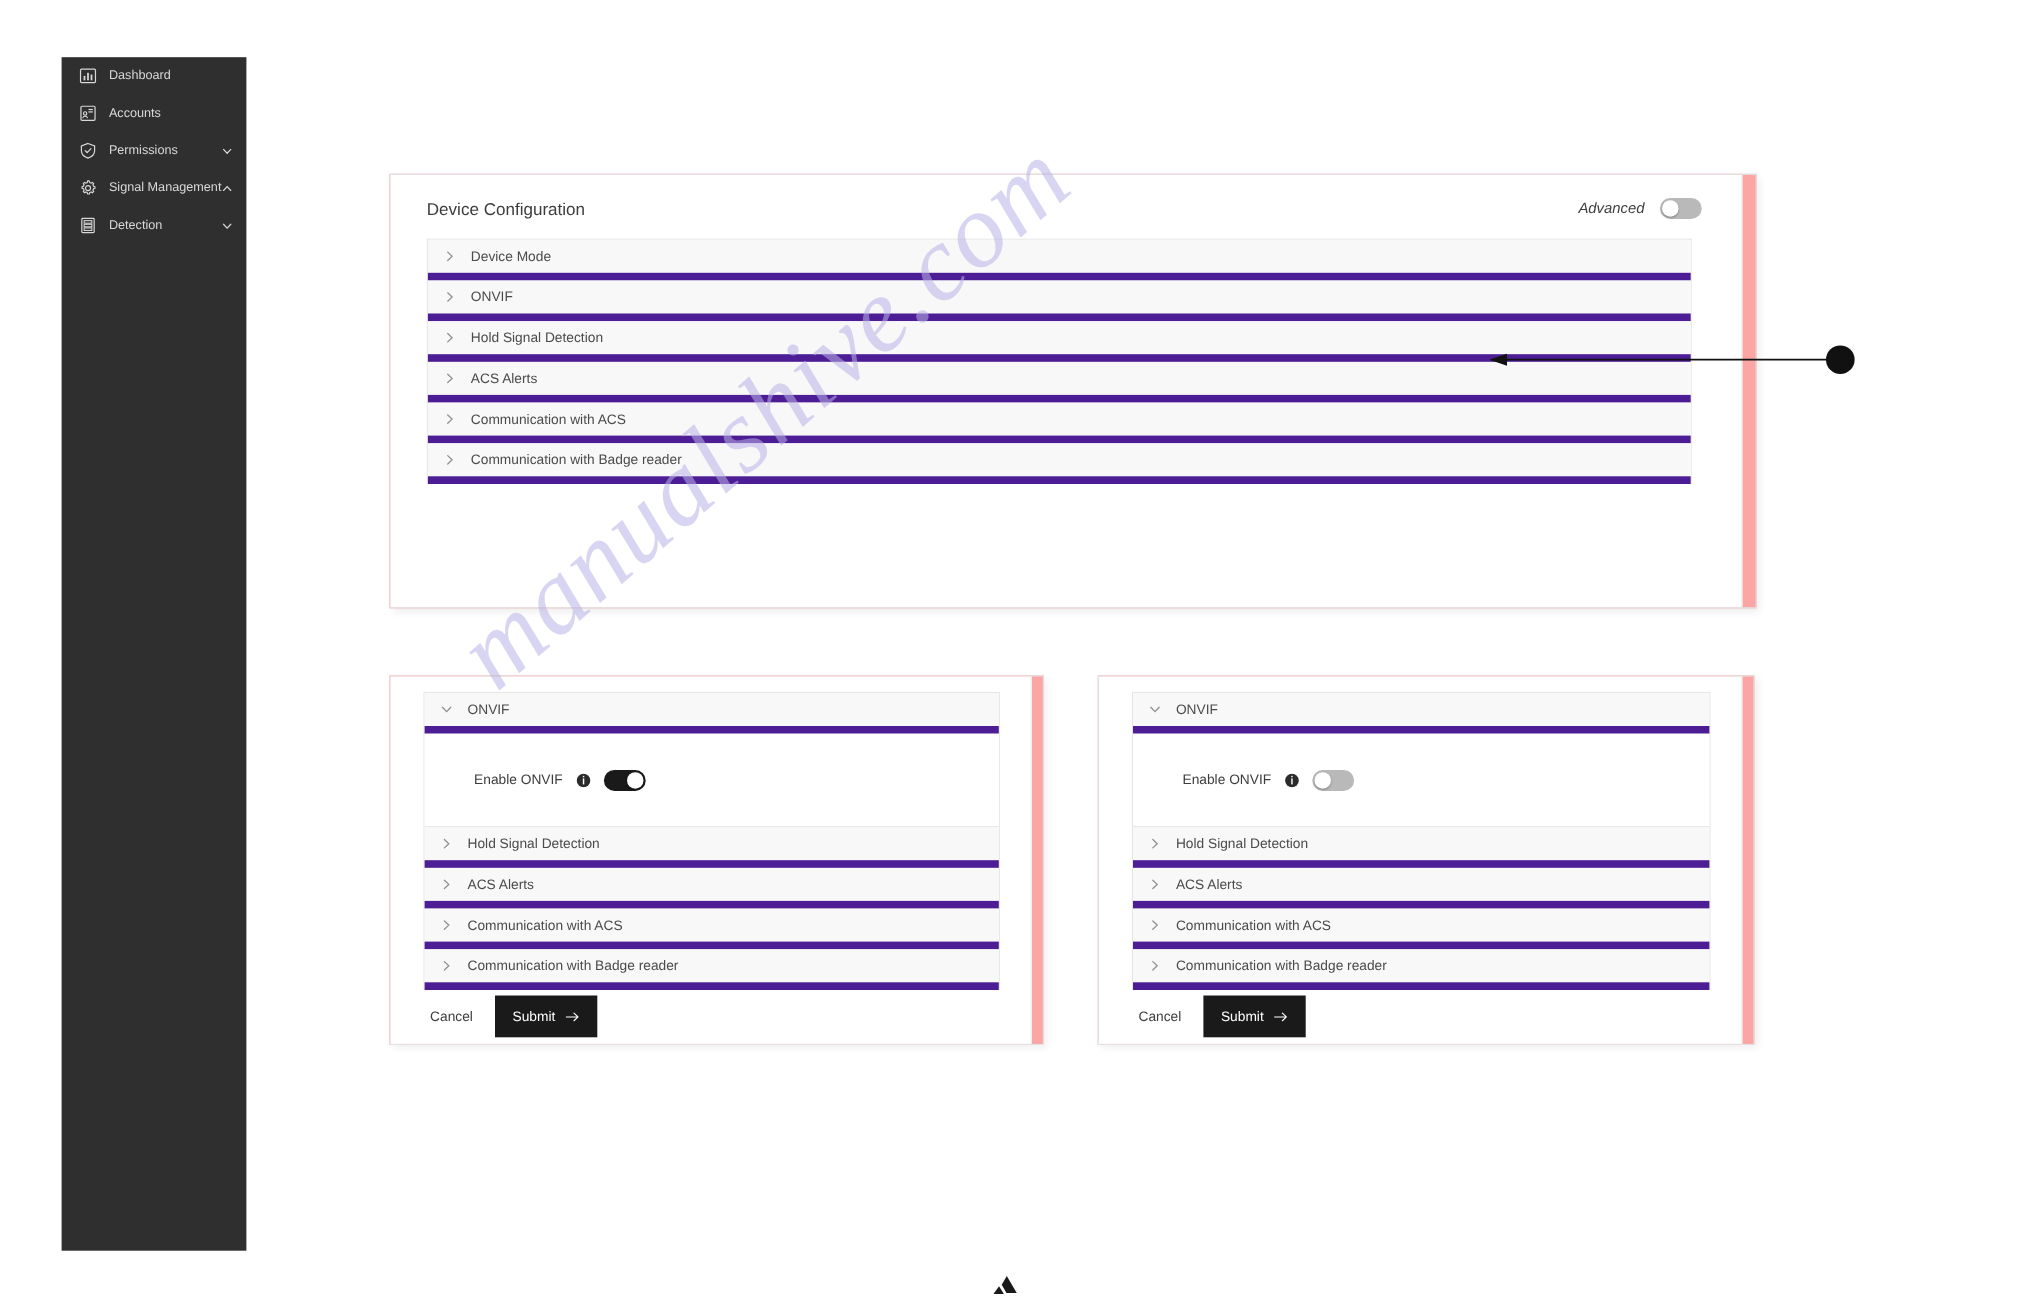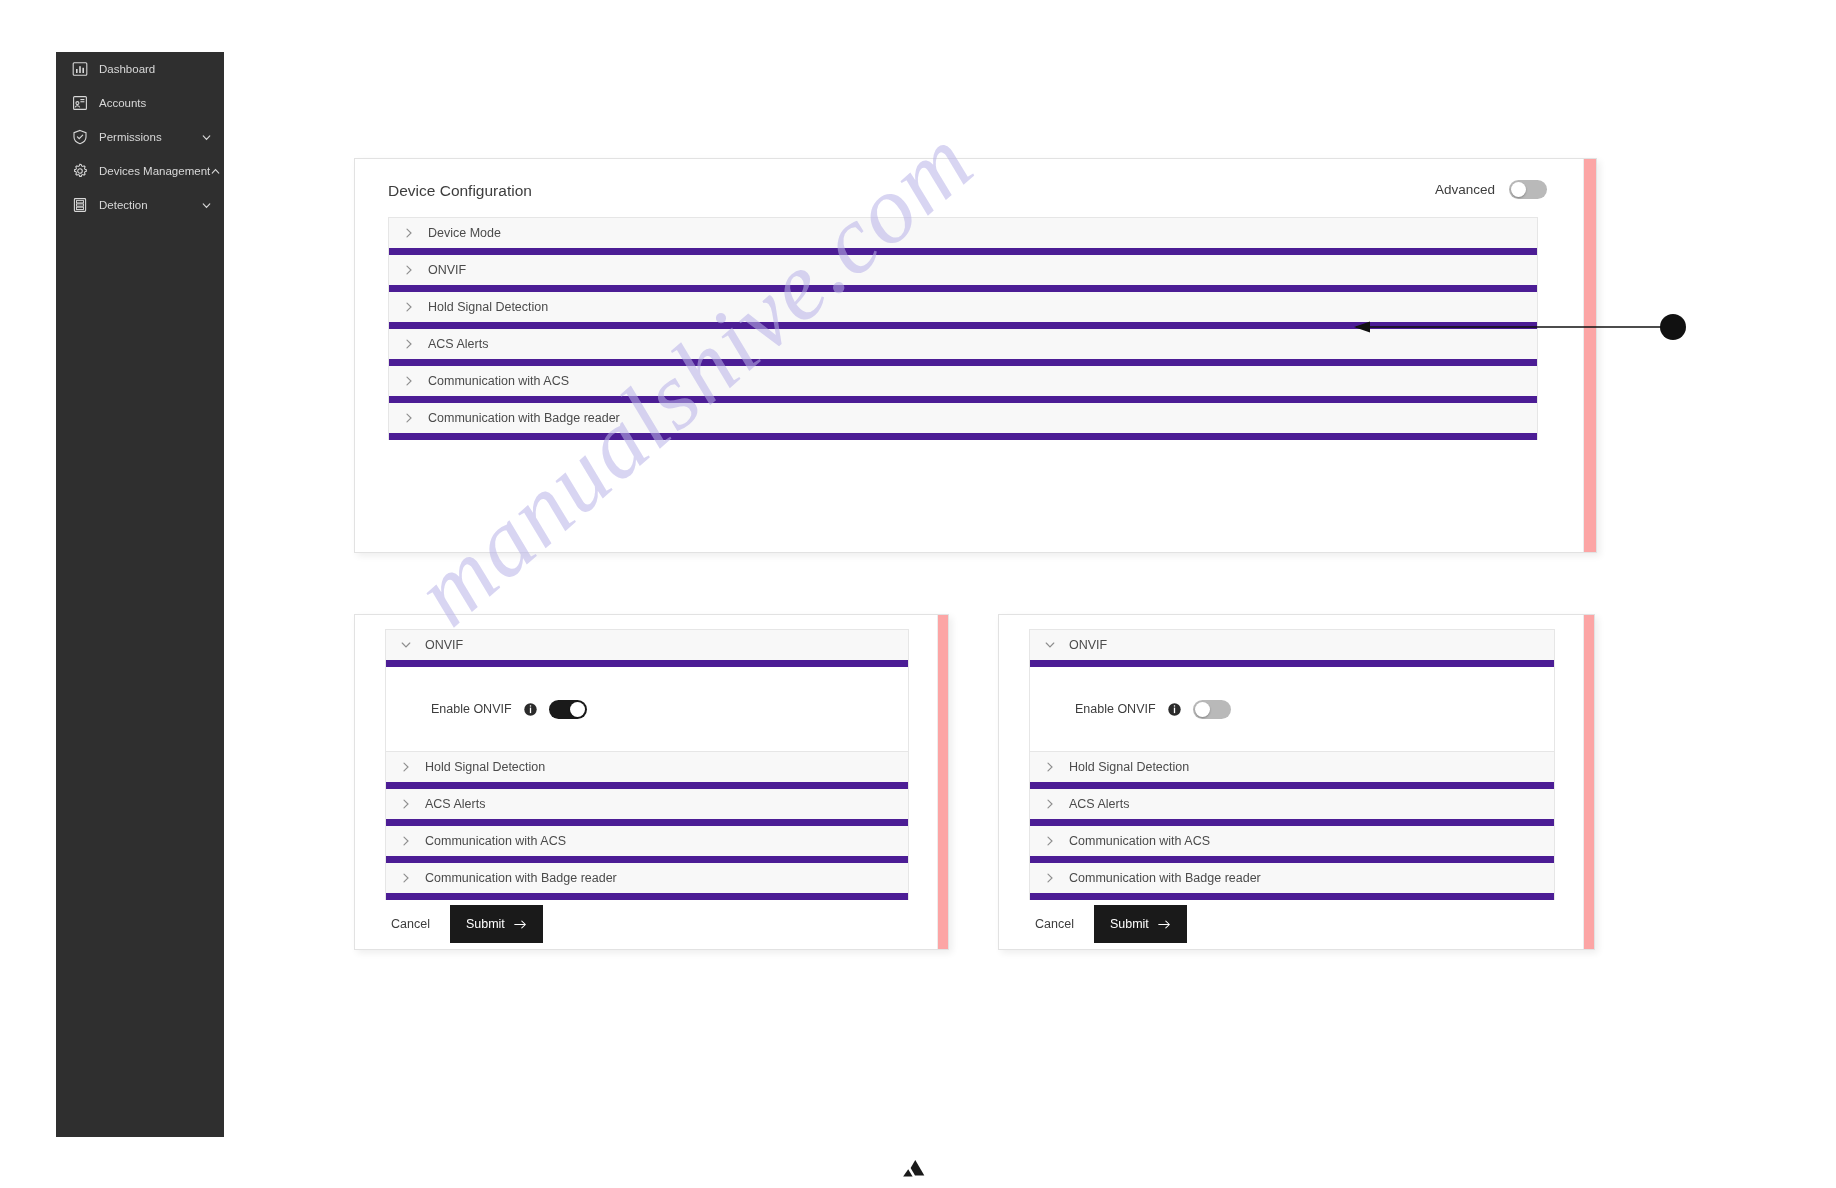--- a/index.html
+++ b/index.html
@@ -154,20 +154,21 @@
     position: absolute;
     right: 36px;
     top: 21px;
     display: flex;
     align-items: center;
     gap: 14px;
   }
   #main-card .adv-label {
     font-size: 13.5px;
     color: #3d3d3d;
+    font-style: italic;
   }
 
   
   .toggle {
     width: 38px;
     height: 19px;
     border-radius: 10px;
     position: relative;
     display: inline-block;
     cursor: pointer;
@@ -363,21 +364,21 @@
     <svg class="nav-chev" viewBox="0 0 12 12">
       <path d="M2.4 4.2 L6 8 L9.6 4.2" fill="none" stroke="#d8d8d8" stroke-width="1.2" stroke-linecap="round"></path>
     </svg>
   </div>
 
   <div class="nav-item">
     <svg class="nav-ico" viewBox="0 0 16 16">
       <path d="M8 1.2 l1.25 .45 .35 1.3 1.25 .55 1.2 -.7 1.1 1.1 -.7 1.2 .55 1.25 1.3 .35 0 1.6 -1.3 .35 -.55 1.25 .7 1.2 -1.1 1.1 -1.2 -.7 -1.25 .55 -.35 1.3 -1.6 0 -.35 -1.3 -1.25 -.55 -1.2 .7 -1.1 -1.1 .7 -1.2 -.55 -1.25 -1.3 -.35 0 -1.6 1.3 -.35 .55 -1.25 -.7 -1.2 1.1 -1.1 1.2 .7 1.25 -.55 .35 -1.3 z" fill="none" stroke="#d8d8d8" stroke-width="1.05"></path>
       <circle cx="8" cy="8" r="2.3" fill="none" stroke="#d8d8d8" stroke-width="1.05"></circle>
     </svg>
-    <span class="nav-lbl">Devices Management</span>
+    <span class="nav-lbl">Signal Management</span>
     <svg class="nav-chev" viewBox="0 0 12 12">
       <path d="M2.4 7.8 L6 4 L9.6 7.8" fill="none" stroke="#d8d8d8" stroke-width="1.2" stroke-linecap="round"></path>
     </svg>
   </div>
 
 
   <div class="nav-item">
     <svg class="nav-ico" viewBox="0 0 16 16">
       <rect x="2.4" y="1.6" width="11.2" height="12.8" rx="0.8" fill="none" stroke="#d8d8d8" stroke-width="1.1"></rect>
       <rect x="4.5" y="3.6" width="7" height="2.3" fill="none" stroke="#d8d8d8" stroke-width="0.95"></rect>

